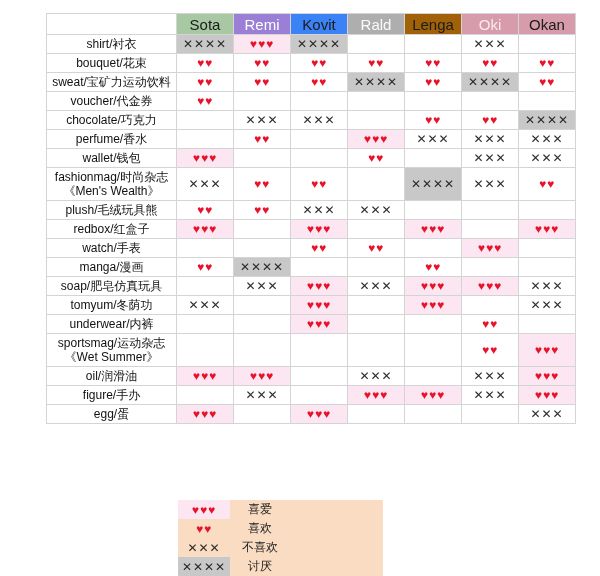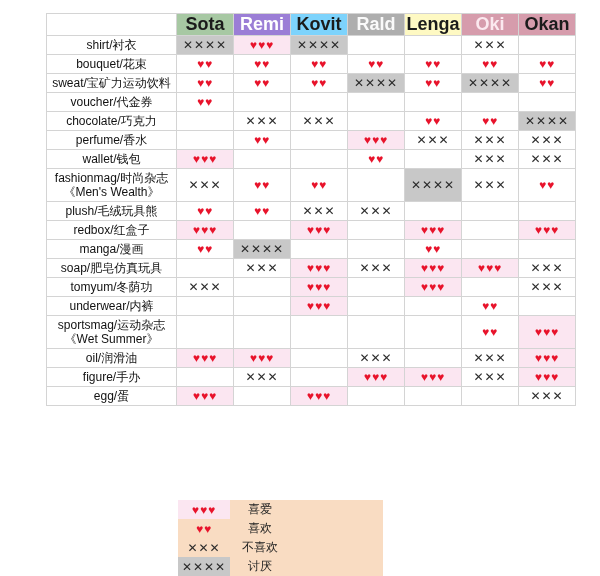--- a/index.html
+++ b/index.html
@@ -19,21 +19,21 @@
     border: 1px solid #d4d4d4;
     padding: 0; margin: 0;
     text-align: center; vertical-align: middle;
     overflow: hidden;
   }
   .gift-table thead tr { height: 21px; }
   .gift-table tbody tr { height: 19px; }
   .gift-table tbody tr.tall { height: 33px; }
   .col-label { width: 130px; }
   .col-char { width: 57px; }
-  th.char-header { font-size: 18px; font-weight: 700; margin-top: 12px; }
+  th.char-header { font-size: 15px; font-weight: 400; margin-top: 12px; }
   th.corner { background: #ffffff; }
   td.item-label {
     font-size: 12px; color: #111111;
     white-space: pre-line; line-height: 1.2;
     padding: 0 2px;
   }
   td.rating-cell { font-size: 12px; line-height: 1; }
   .r-love, .r-like { letter-spacing: 1px; font-size: 12px; }
   .r-dislike, .r-hate { font-weight: 600; letter-spacing: 1px; font-size: 12px; }
 
@@ -64,23 +64,23 @@
         <col class="col-char">
         <col class="col-char">
         <col class="col-char">
         <col class="col-char">
       </colgroup>
     <thead>
       <tr id="header-row">
         <th class="corner"></th>
       <th class="char-header" style="background: rgb(167, 200, 163); color: rgb(27, 27, 27);">Sota</th>
           <th class="char-header" style="background: rgb(155, 126, 214); color: rgb(255, 255, 255);">Remi</th>
-          <th class="char-header" style="background: #7dd3fc; color: rgb(27, 27, 27); text-align: center;">Kovit</th>
+          <th class="char-header" style="background: #3b82f6; color: rgb(27, 27, 27); text-align: center;">Kovit</th>
           <th class="char-header" style="background: rgb(174, 174, 174); color: rgb(250, 250, 250);">Rald</th>
-          <th class="char-header" style="background: #fef9c3; color: rgb(27, 27, 27);">Lenga</th>
+          <th class="char-header" style="background: #a16207; color: rgb(27, 27, 27);">Lenga</th>
           <th class="char-header" style="background: rgb(214, 156, 172); color: rgb(251, 233, 239);">Oki</th>
           <th class="char-header" style="background: rgb(214, 156, 172); color: rgb(27, 27, 27);">Okan</th>
         </tr>
     </thead>
     <tbody id="table-body">
         <tr>
           <td class="item-label">shirt/衬衣</td>
           <td class="rating-cell r-hate" style="color: rgb(42, 42, 42); background: rgb(200, 200, 200);">✕✕✕✕</td>
           <td class="rating-cell r-love" style="color: rgb(232, 19, 43); background: rgb(251, 230, 241);">♥♥♥</td>
           <td class="rating-cell r-hate" style="color: rgb(42, 42, 42); background: rgb(200, 200, 200);">✕✕✕✕</td>
@@ -172,20 +172,30 @@
         </tr>
         <tr>
           <td class="item-label">redbox/红盒子</td>
           <td class="rating-cell r-love" style="color: rgb(232, 19, 43); background: rgb(251, 230, 241);">♥♥♥</td>
           <td class="rating-cell"></td>
           <td class="rating-cell r-love" style="color: rgb(232, 19, 43); background: rgb(251, 230, 241);">♥♥♥</td>
           <td class="rating-cell"></td>
           <td class="rating-cell r-love" style="color: rgb(232, 19, 43); background: rgb(251, 230, 241);">♥♥♥</td>
           <td class="rating-cell"></td>
           <td class="rating-cell r-love" style="color: rgb(232, 19, 43); background: rgb(251, 230, 241);">♥♥♥</td>
+        </tr>
+        <tr>
+          <td class="item-label">watch/手表</td>
+          <td class="rating-cell"></td>
+          <td class="rating-cell"></td>
+          <td class="rating-cell r-like" style="color: rgb(232, 19, 43);">♥♥</td>
+          <td class="rating-cell r-like" style="color: rgb(232, 19, 43);">♥♥</td>
+          <td class="rating-cell"></td>
+          <td class="rating-cell r-love" style="color: rgb(232, 19, 43); background: rgb(251, 230, 241);">♥♥♥</td>
+          <td class="rating-cell"></td>
         </tr>
         <tr>
           <td class="item-label">manga/漫画</td>
           <td class="rating-cell r-like" style="color: rgb(232, 19, 43);">♥♥</td>
           <td class="rating-cell r-hate" style="color: rgb(42, 42, 42); background: rgb(200, 200, 200);">✕✕✕✕</td>
           <td class="rating-cell"></td>
           <td class="rating-cell"></td>
           <td class="rating-cell r-like" style="color: rgb(232, 19, 43);">♥♥</td>
           <td class="rating-cell"></td>
           <td class="rating-cell"></td>

